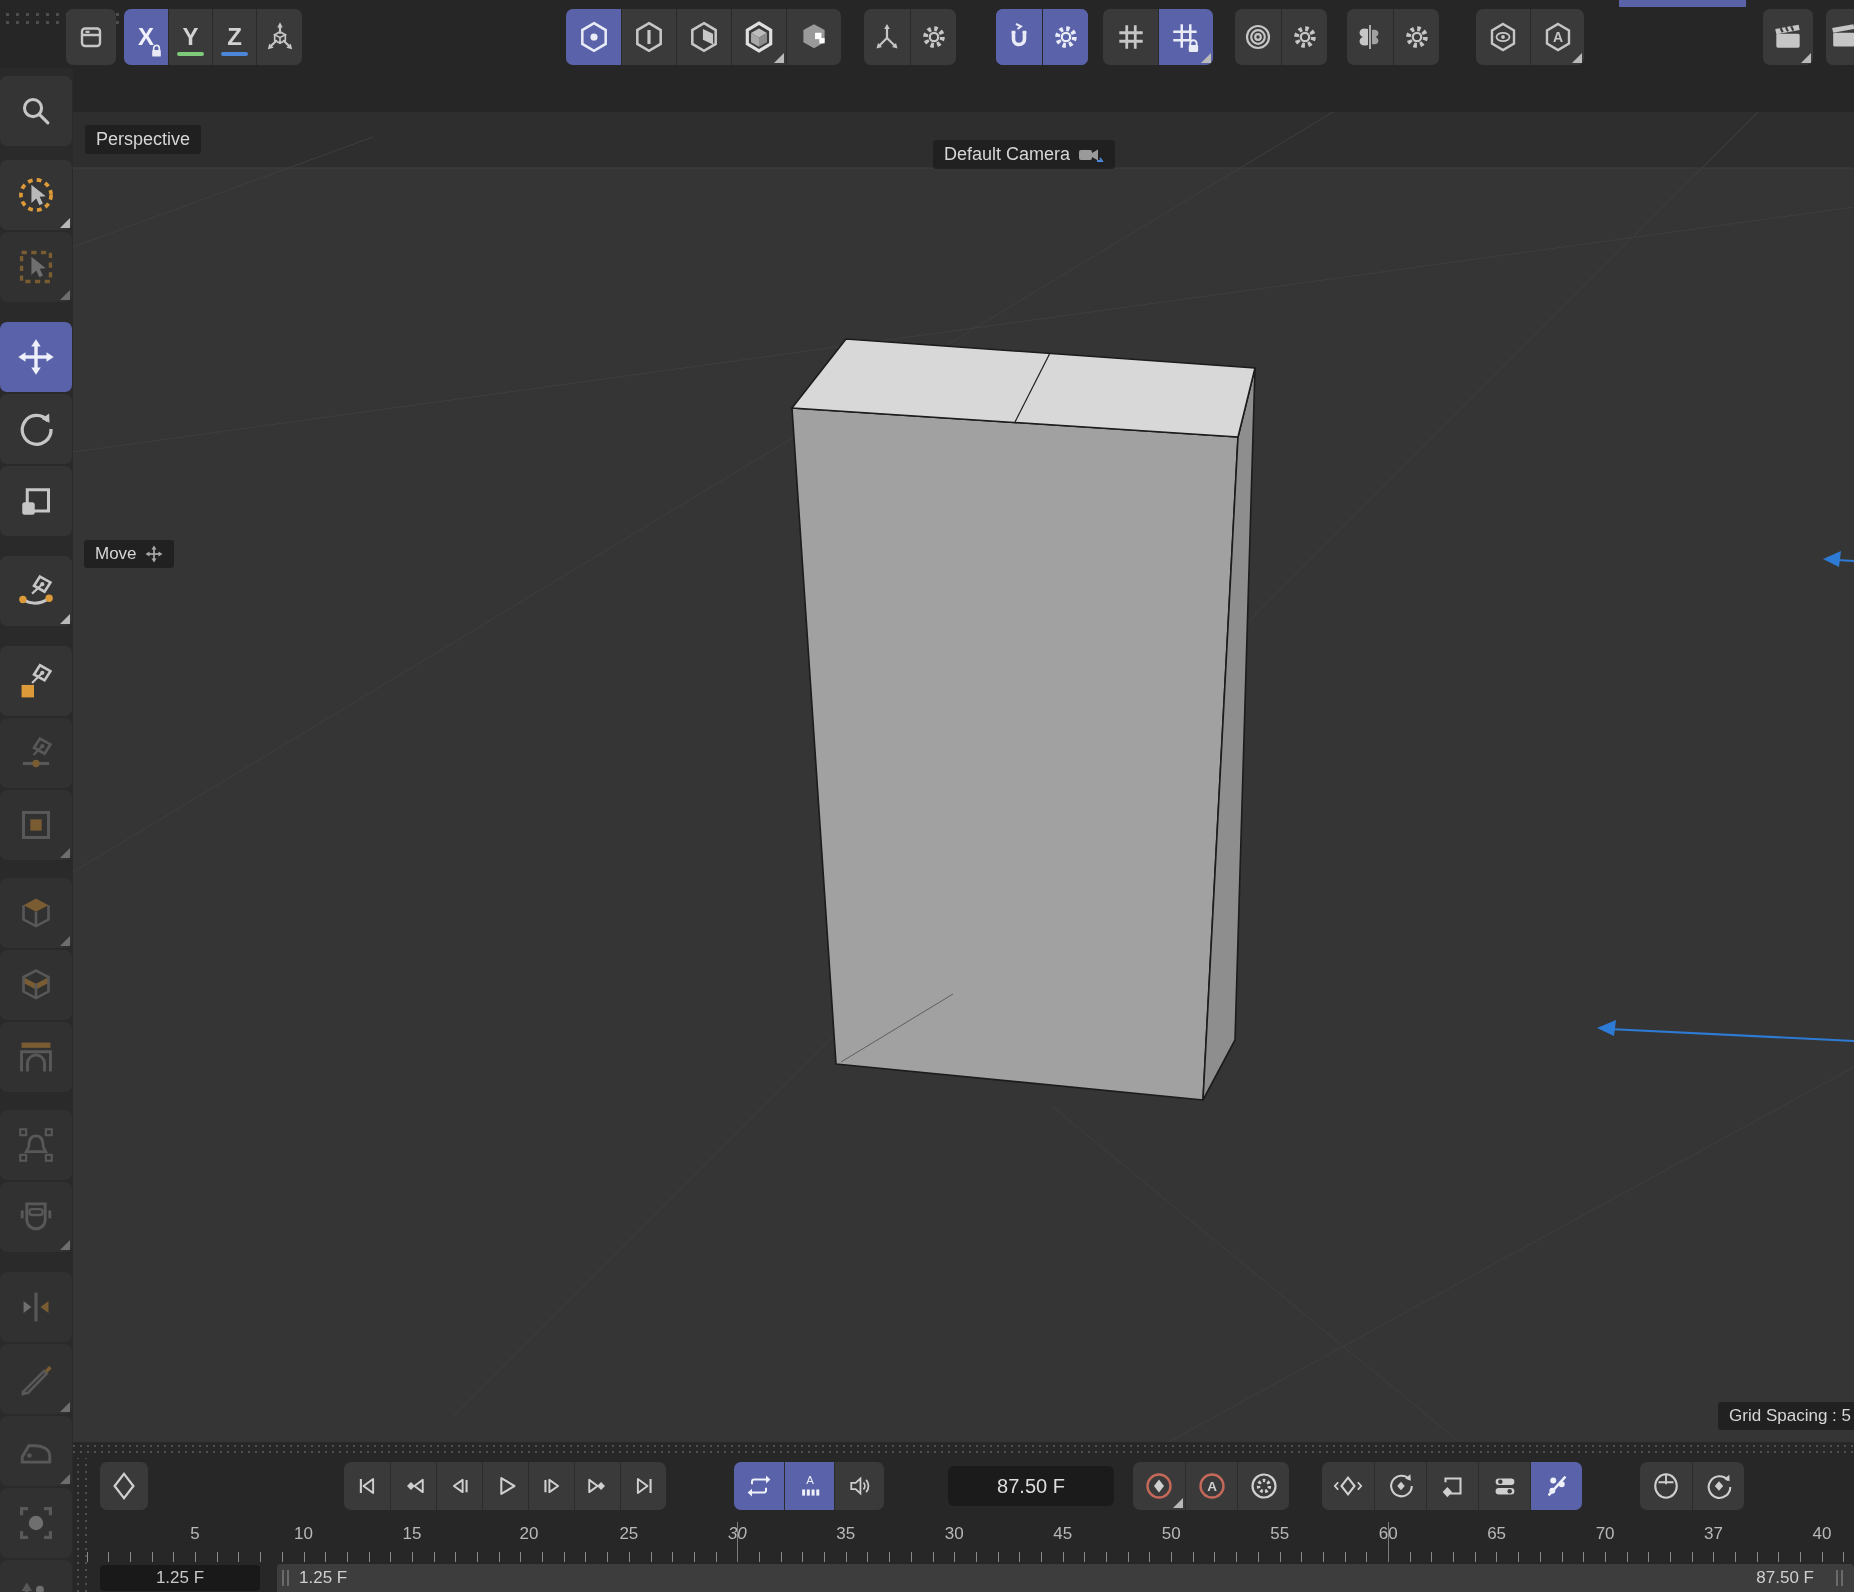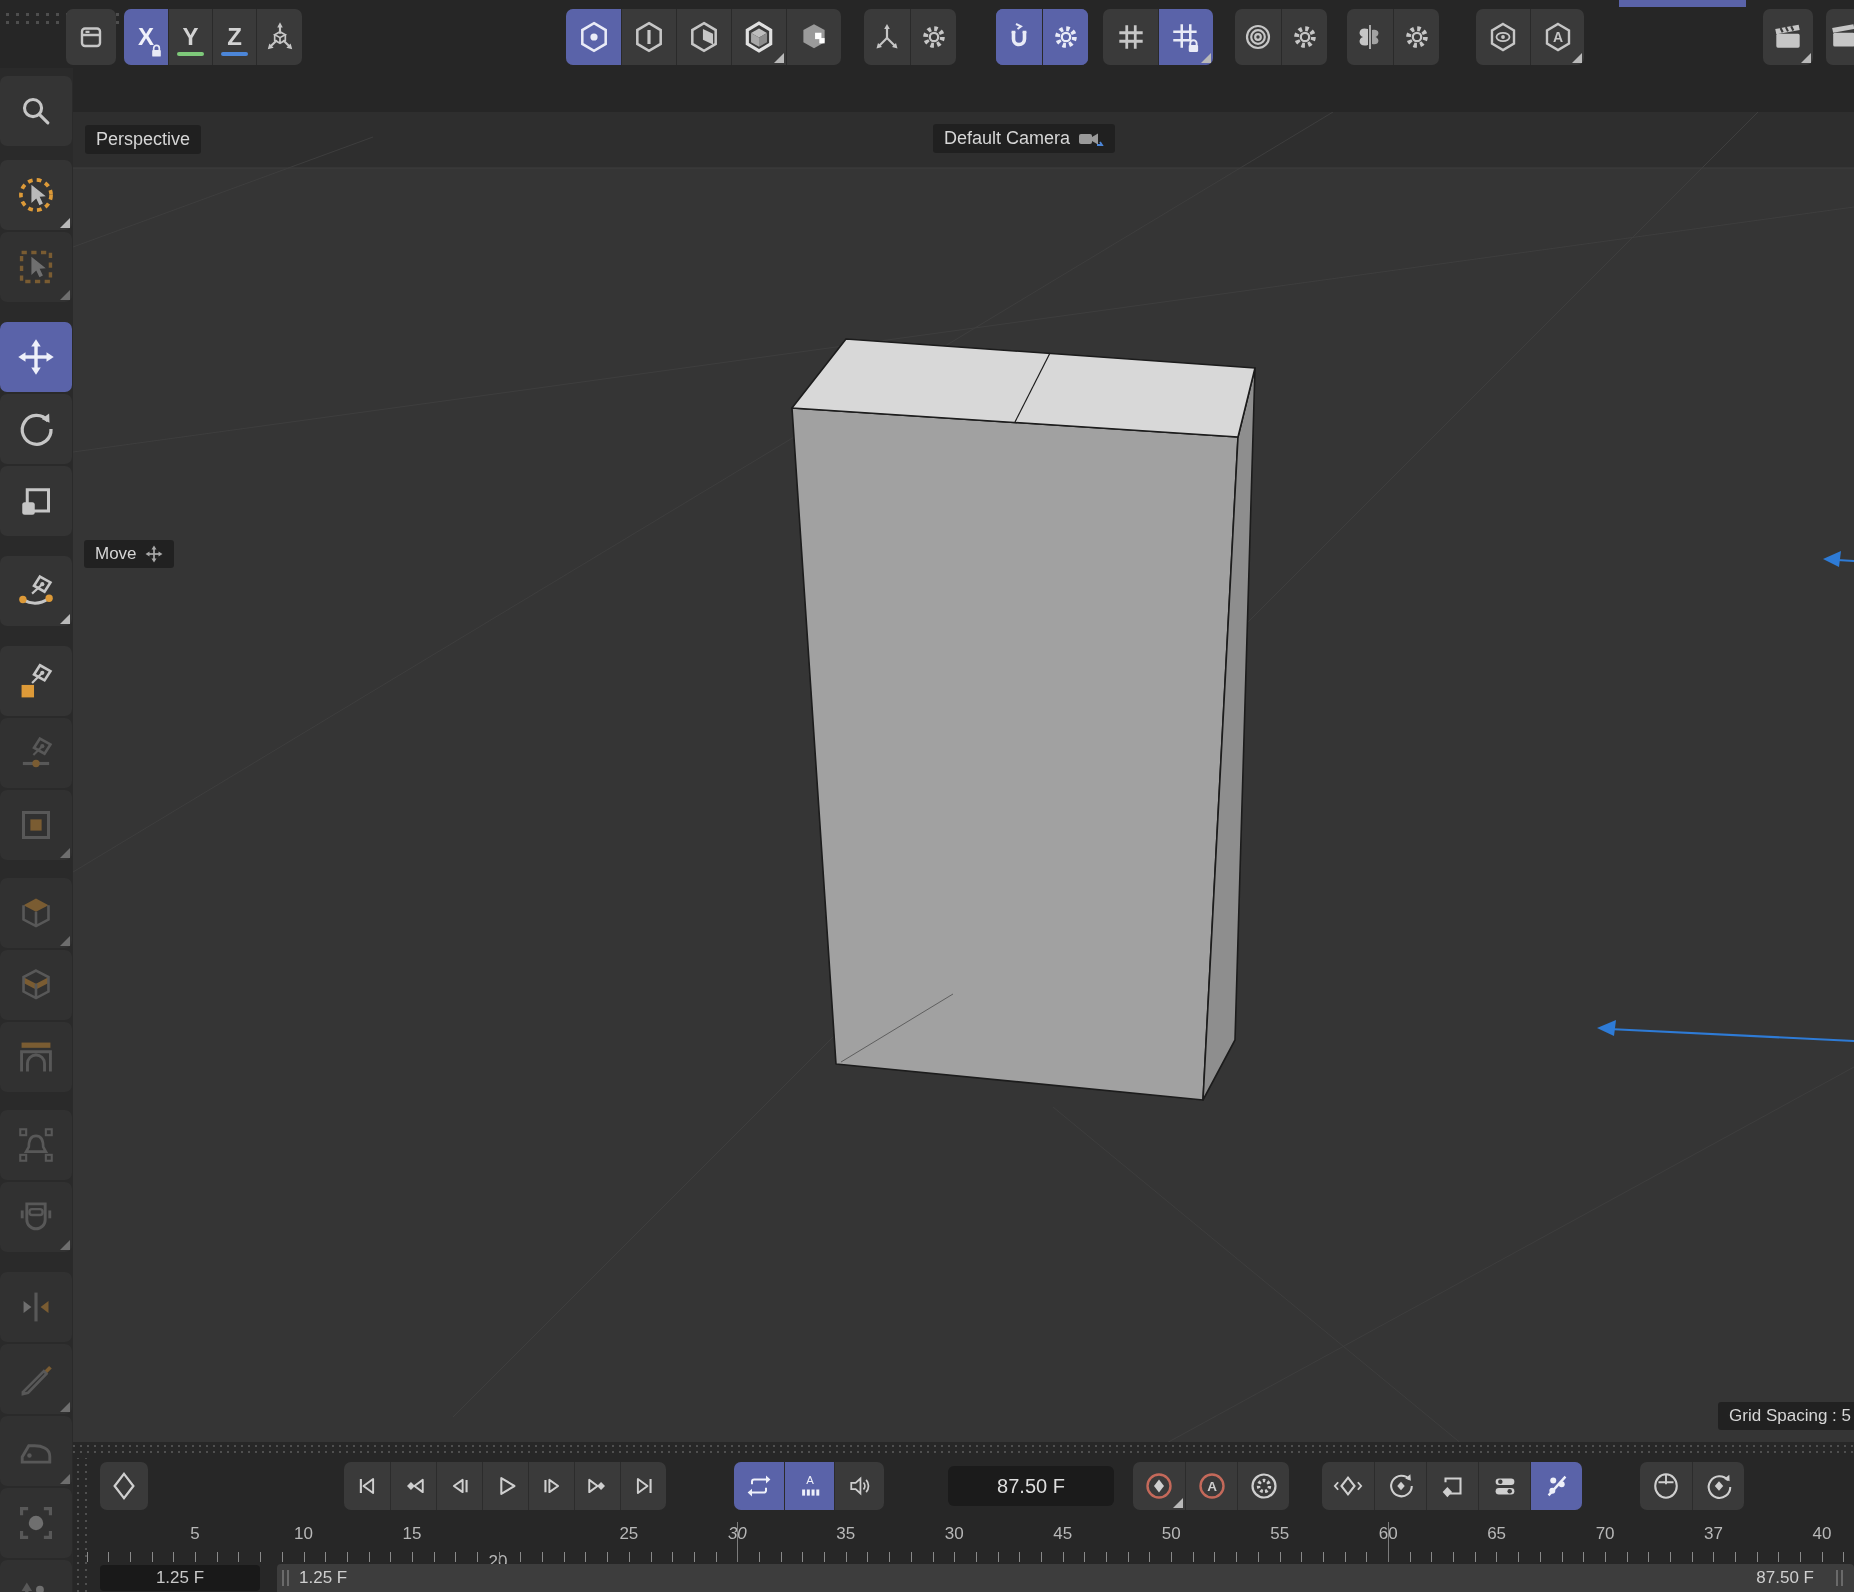--- a/index.html
+++ b/index.html
@@ -456,21 +456,21 @@
         <polygon points="719,296 773,227 1182,256 1165,325" fill="#d8d8d8"></polygon>
         <line x1="977" y1="241" x2="942" y2="310" stroke-width="1.2"></line>
         <line x1="768" y1="950" x2="880" y2="882" stroke="#5f5f5f" stroke-width="1"></line>
       </g>
     </svg>
 
     <div class="hud" style="left:12px;top:13px;">
       <span>Perspective</span>
     </div>
 
-    <div class="hud" style="left:860px;top:12px;">
+    <div class="hud" style="left:860px;top:28px;">
       <span>Default Camera</span>
       <svg width="26" height="20" viewBox="0 0 26 20">
         <rect x="1" y="5" width="13" height="10" rx="2" fill="#9a9a9a"></rect>
         <polygon points="14,8 20,4.5 20,15.5 14,12" fill="#9a9a9a"></polygon>
         <polyline points="19,16 24,16 22,13" fill="none" stroke="#4c86d8" stroke-width="1.8"></polyline>
       </svg>
     </div>
 
     <div class="hud" style="left:11px;top:428px;font-size:17px;">
       <span>Move</span>
@@ -648,21 +648,21 @@
           <polygon points="27,4 27.3,11 21.5,8.5" fill="currentColor"></polygon>
           <polygon points="16,11 20.5,16 16,21 11.5,16" fill="currentColor"></polygon>
         </svg>
       </div>
     </div>
 
     <div id="ruler">
         <span class="rlabel" style="left: 122px;">5</span>
         <span class="rlabel" style="left: 230.47px;">10</span>
         <span class="rlabel" style="left: 338.94px;">15</span>
-        <span class="rlabel" style="left: 425px; margin-top: 28px;">20</span>
+        <span class="rlabel" style="left: 456px;">20</span>
         <span class="rlabel" style="left: 555.88px;">25</span>
         <span class="rlabel" style="left: 664.35px; font-style: italic;">30</span>
         <span class="rlabel" style="left: 772.82px;">35</span>
         <span class="rlabel" style="left: 881.29px;">30</span>
         <span class="rlabel" style="left: 989.76px;">45</span>
         <span class="rlabel" style="left: 1098.23px;">50</span>
         <span class="rlabel" style="left: 1206.7px;">55</span>
         <span class="rlabel" style="left: 1315.17px;">60</span>
         <span class="rlabel" style="left: 1423.64px;">65</span>
         <span class="rlabel" style="left: 1532.11px;">70</span>

